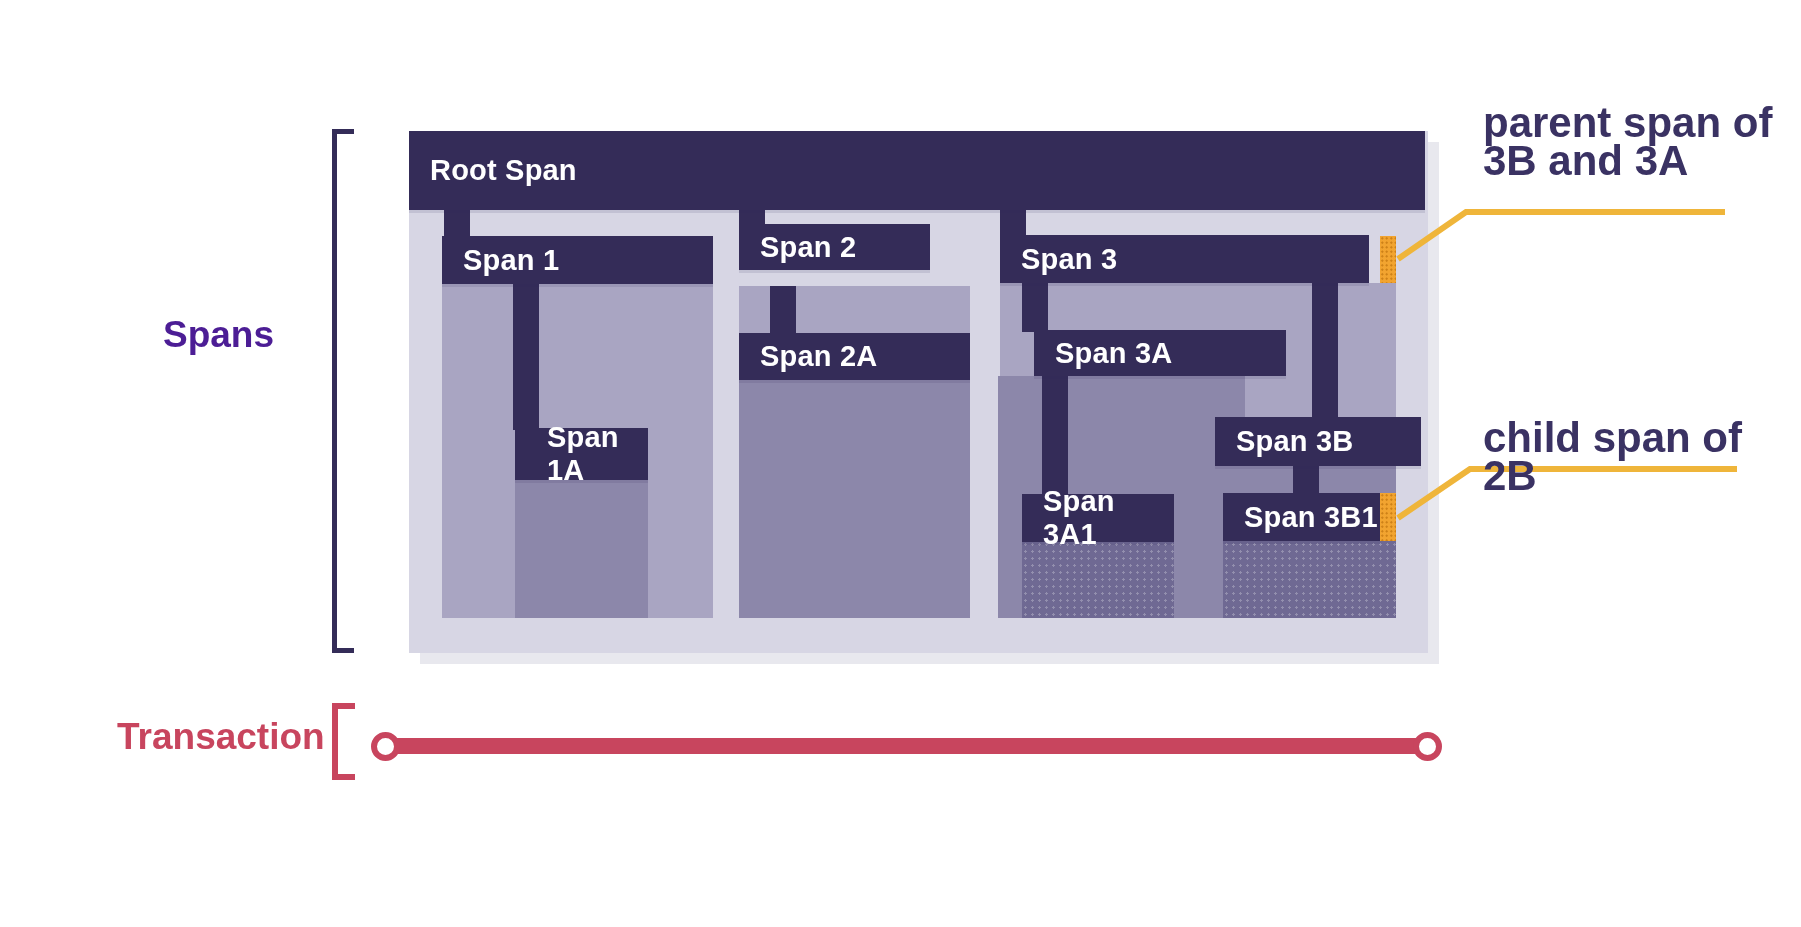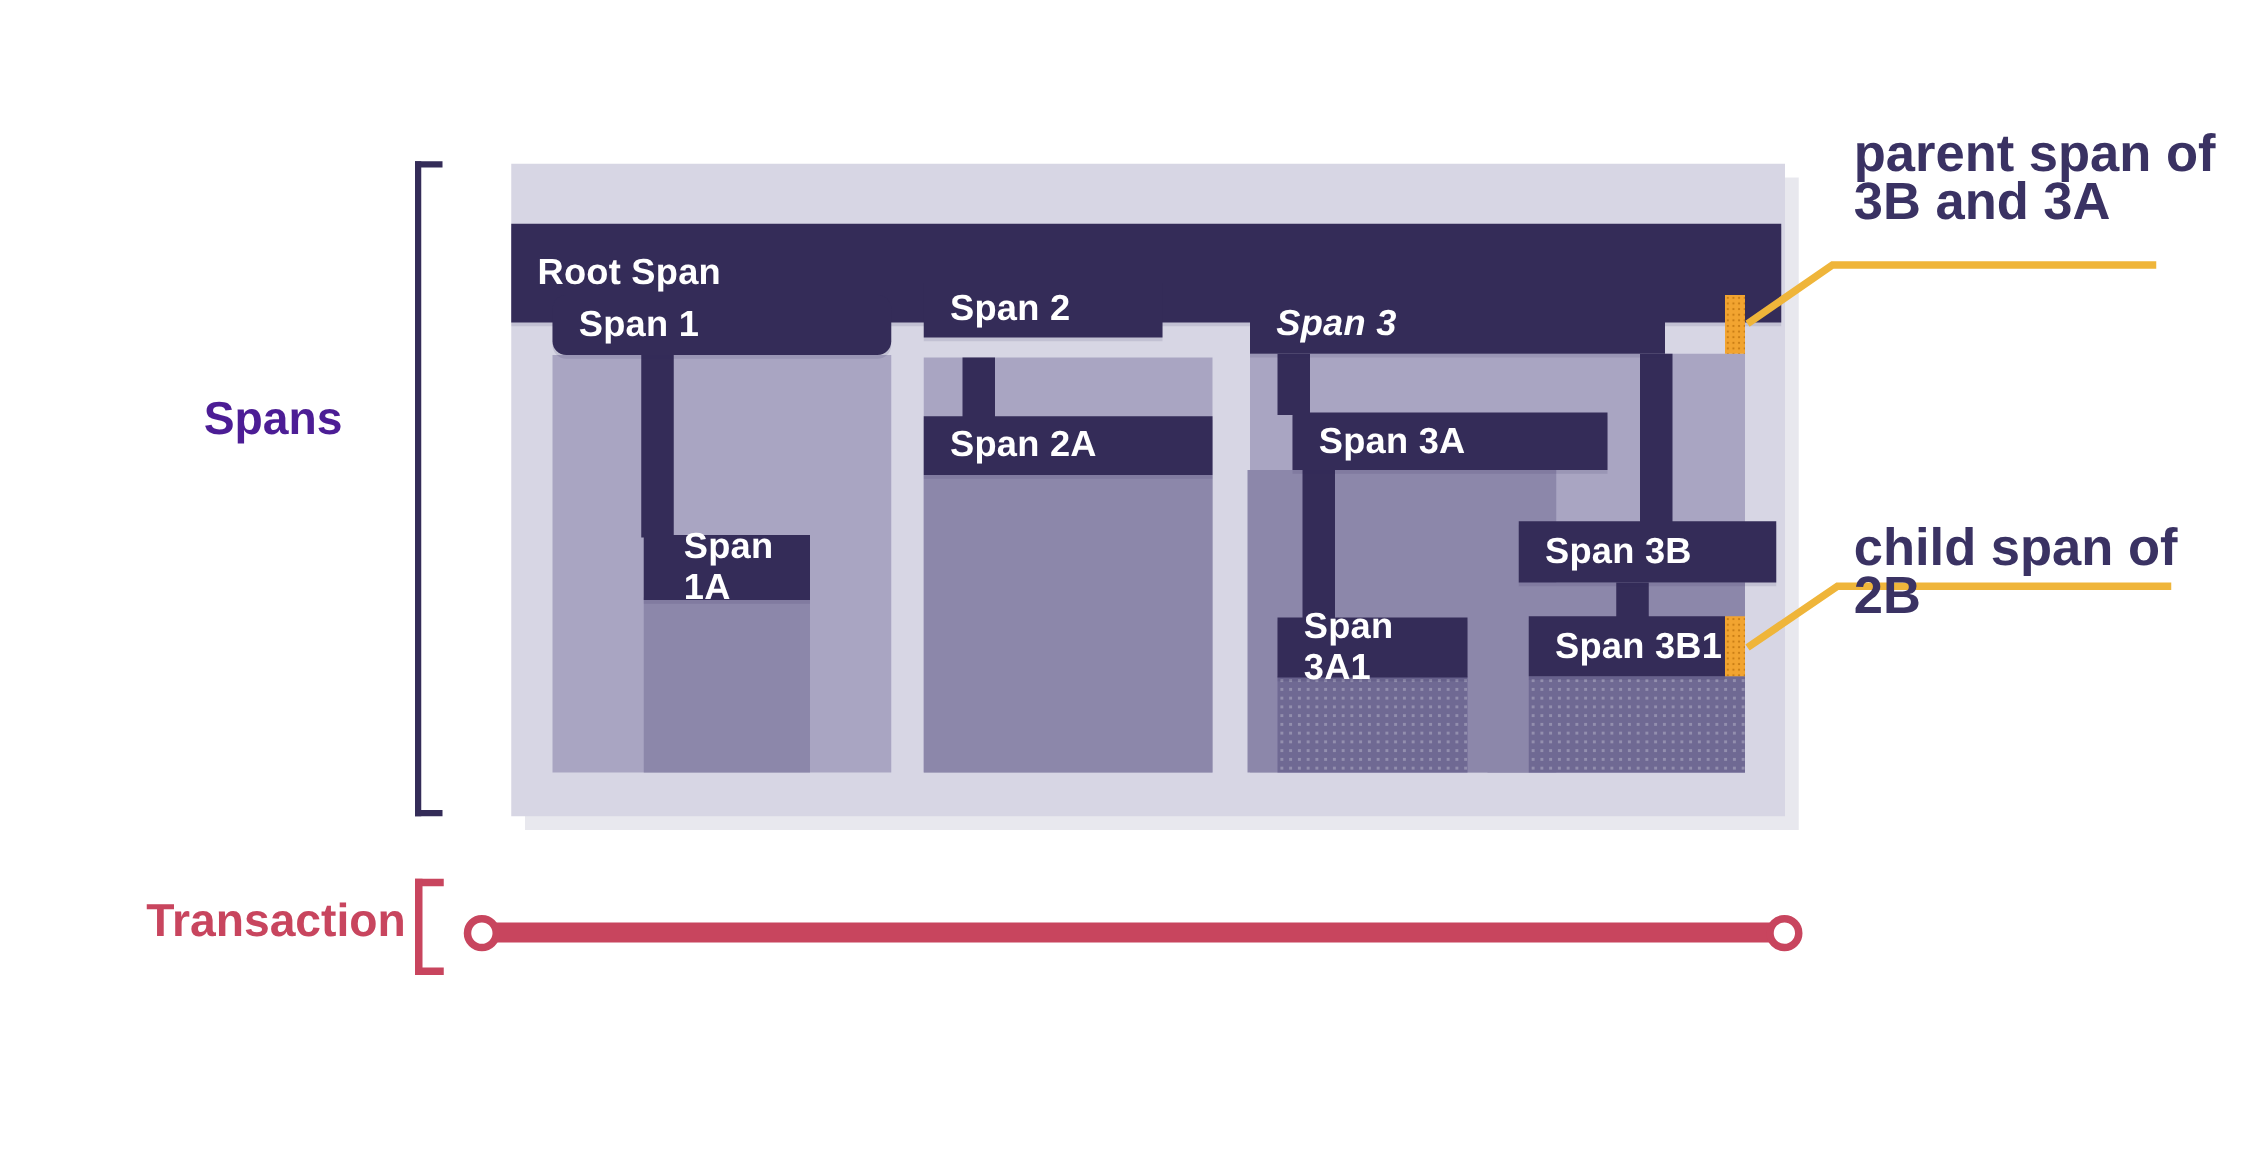--- a/index.html
+++ b/index.html
@@ -76,30 +76,30 @@
   <div class="conn" style="left:444px;top:210px;height:28px;"></div>
   <div class="conn" style="left:739px;top:210px;height:32px;"></div>
   <div class="conn" style="left:1000px;top:210px;height:27px;"></div>
   <div class="conn" style="left:513px;top:284px;height:146px;"></div>
   <div class="conn" style="left:770px;top:286px;height:49px;"></div>
   <div class="conn" style="left:1022px;top:283px;height:49px;"></div>
   <div class="conn" style="left:1312px;top:283px;height:136px;"></div>
   <div class="conn" style="left:1042px;top:376px;height:120px;"></div>
   <div class="conn" style="left:1293px;top:466px;height:29px;"></div>
 
-  <div class="bar" style="left:409px;top:131px;width:1016px;height:79px;margin-top:48px;">
+  <div class="bar" style="left:409px;top:131px;width:1016px;height:79px;">
     <span>Root Span</span>
   </div>
-  <div class="bar" style="left:442px;top:236px;width:271px;border-radius:11px;">
+  <div class="bar" style="left:442px;top:236px;width:271px;">
     <span>Span 1</span>
   </div>
   <div class="bar" style="left:739px;top:224px;width:191px;height:46px;">
     <span>Span 2</span>
   </div>
-  <div class="bar" style="left:1000px;top:235px;width:332px;font-style:italic;">
+  <div class="bar" style="left:1000px;top:235px;width:369px;">
     <span>Span 3</span>
   </div>
   <div class="bar" style="left:515px;top:428px;width:133px;height:52px;padding-left:32px;">
     <span>Span 1A</span>
   </div>
   <div class="bar" style="left:739px;top:333px;width:231px;height:47px;">
     <span>Span 2A</span>
   </div>
   <div class="bar" style="left:998px;top:330px;width:252px;height:46px;margin-left:36px;">
     <span>Span 3A</span>

